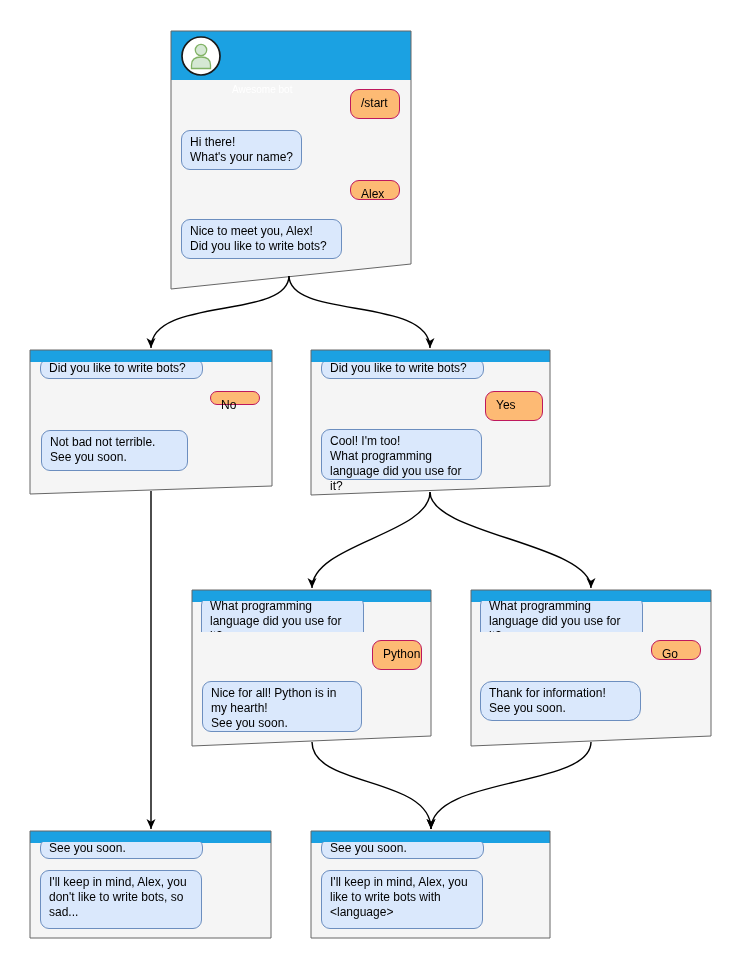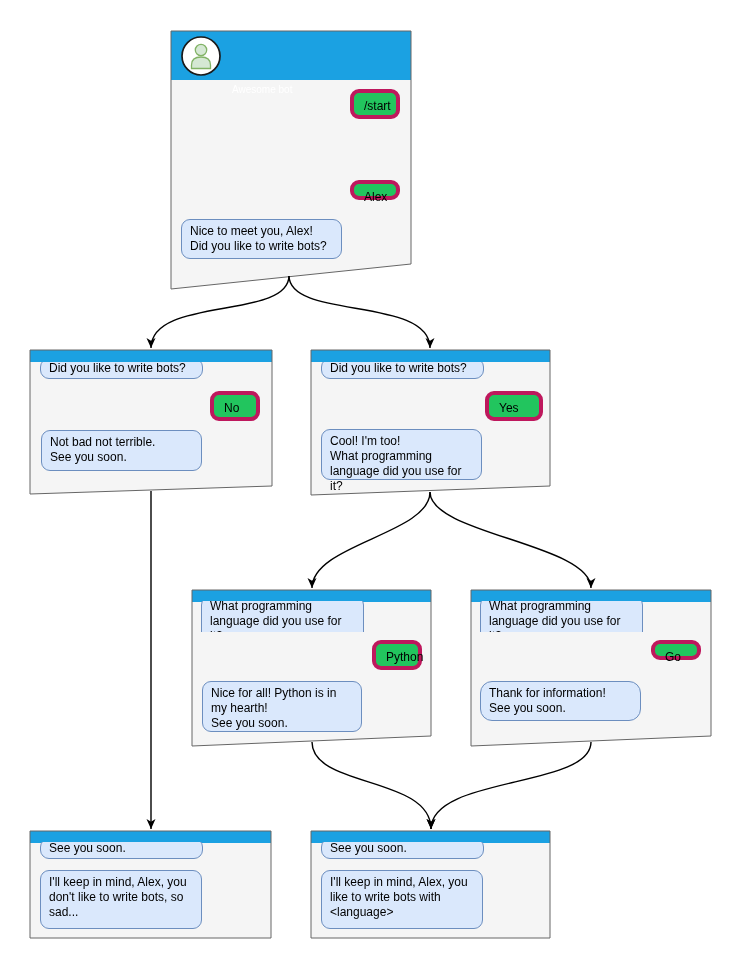--- a/index.html
+++ b/index.html
@@ -17,21 +17,21 @@
   }
   .bub{
     box-sizing:border-box;
     font-size:12px;line-height:15px;color:#000000;
     white-space:pre-line;
     border-radius:9px;
     padding:4px 8px;
   }
   .abs{position:absolute;z-index:2;}
   .bot{background:#DAE8FC;border:1px solid #6C8EBF;}
-  .user{background:#22c55e;border:4px solid #be185d;}
+  .user{background:#fdba74;border:1px solid #be185d;}
   .one{padding:6px 10px;}
   .clip{position:absolute;overflow:hidden;z-index:2;}
   .clip .bub{position:relative;}
 </style>
 </head>
 <body>
 
 <div class="canvas">
 
   <svg class="chrome" width="743" height="971" viewBox="0 0 743 971">
@@ -80,29 +80,31 @@
       <path d="M 430 492 C 430 534, 312 544, 312 588" marker-end="url(#arrow)"></path>
       <path d="M 430 492 C 430 534, 591 544, 591 588" marker-end="url(#arrow)"></path>
       <path d="M 151 491 L 151 829" marker-end="url(#arrow)"></path>
       <path d="M 312 742 C 312 788, 431 776, 431 829" marker-end="url(#arrow)"></path>
       <path d="M 591 742 C 591 788, 431 776, 431 829" marker-end="url(#arrow)"></path>
     </g>
   </svg>
 
   <div class="win-title" style="left:232px;top:48px;">Awesome bot</div>
   <div class="bub user one abs" style="left:350px;top:89px;width:50px;height:30px;">/start</div>
+  <div class="bub bot abs" style="left:181px;top:130px;width:121px;height:40px;">Hi there!
+What's your name?</div>
   <div class="bub user one abs" style="left:350px;top:180px;width:50px;height:20px;">Alex</div>
   <div class="bub bot abs" style="left:181px;top:219px;width:161px;height:40px;">Nice to meet you, Alex!
 Did you like to write bots?</div>
 
   <div class="clip" style="left:40px;top:362px;width:165px;height:19px;">
     <div class="bub bot" style="margin-top:-4px;width:163px;padding:2px 8px;">Did you like to write bots?</div>
   </div>
-  <div class="bub user one abs" style="left:210px;top:391px;width:50px;height:30px;">No</div>
-  <div class="bub bot abs" style="left:41px;top:430px;width:161px;height:41px;">Not bad not terrible.
+  <div class="bub user one abs" style="left:210px;top:391px;width:50px;height:14px;">No</div>
+  <div class="bub bot abs" style="left:41px;top:430px;width:147px;height:41px;">Not bad not terrible.
 See you soon.</div>
 
   <div class="clip" style="left:321px;top:362px;width:165px;height:19px;">
     <div class="bub bot" style="margin-top:-4px;width:163px;padding:2px 8px;">Did you like to write bots?</div>
   </div>
   <div class="bub user one abs" style="left:485px;top:391px;width:58px;height:30px;">Yes</div>
   <div class="bub bot abs" style="left:321px;top:429px;width:161px;height:51px;">Cool! I'm too!
 What programming
 language did you use for it?</div>
 

